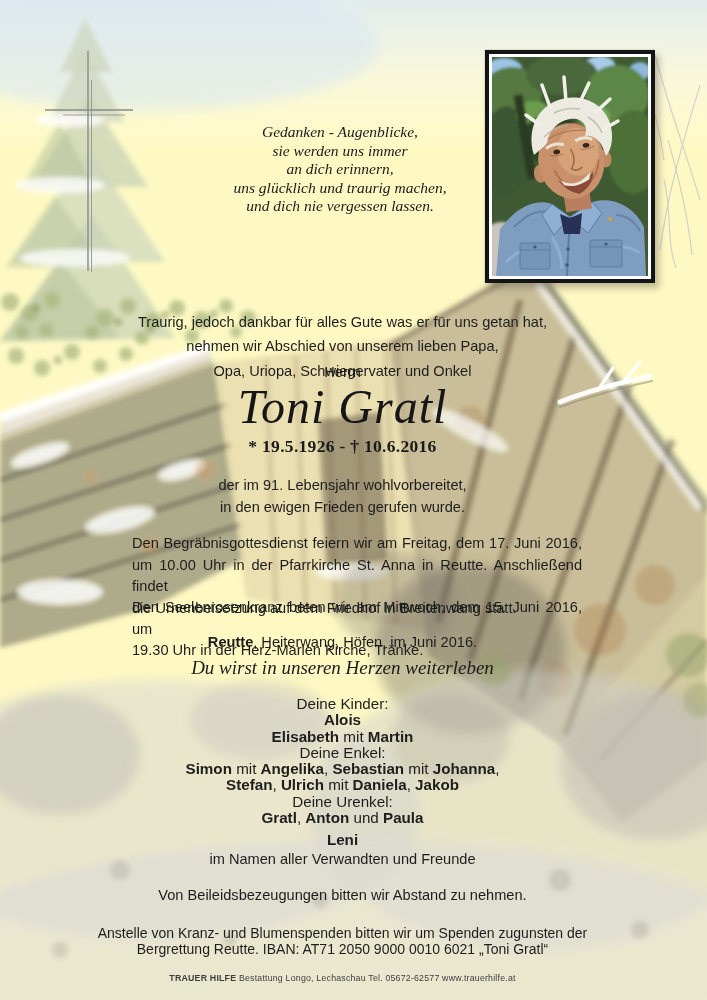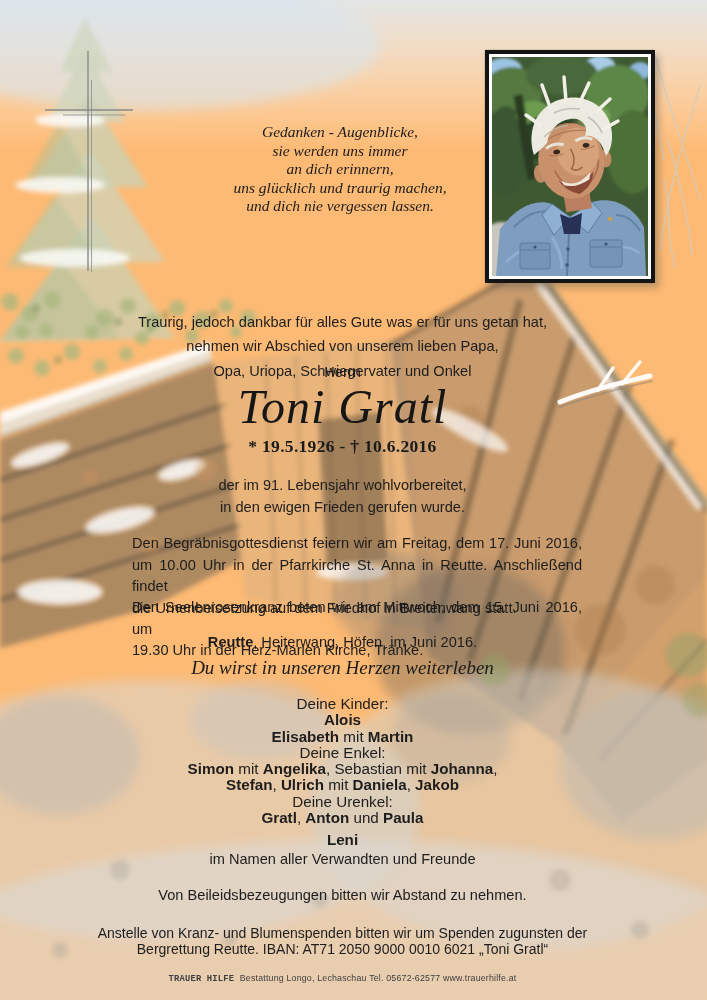--- a/index.html
+++ b/index.html
@@ -1,18 +1,18 @@
 <!DOCTYPE html>
 <html><head>
 <meta charset="utf-8">
 <style>
   html,body{margin:0;padding:0;background:#e9e9e9;}
   .page{
     position:relative;width:707px;height:1000px;margin:0 auto;
-    background:#fdba74;overflow:hidden;
+    background:#fef9c3;overflow:hidden;
     font-family:"Liberation Sans","DejaVu Sans",sans-serif;
     color:#1d1d1d;
   }
   .bg{position:absolute;left:0;top:0;z-index:0;}
   .txt{position:absolute;z-index:3;}
   .center{left:17px;width:651px;text-align:center;}
 
   .poem{top:123px;left:60px;width:560px;text-align:center;
     font-family:"Liberation Serif","DejaVu Serif",serif;
     font-style:italic;font-size:15.5px;line-height:18.5px;color:#1b1b1b;}
@@ -354,32 +354,32 @@
 
   <div class="txt center place"><span style="font-weight: bold;">Reutte</span><span>, Heiterwang, Höfen, im Juni 2016.</span></div>
 
   <div class="txt center motto">Du wirst in unseren Herzen weiterleben</div>
 
   <div class="txt center family">
     <div><span>Deine Kinder:</span></div>
     <div><span style="font-weight: bold;">Alois</span></div>
     <div><span style="font-weight: bold;">Elisabeth</span><span> mit </span><span style="font-weight: bold;">Martin</span></div>
     <div><span>Deine Enkel:</span></div>
-    <div><span style="font-weight: bold;">Simon</span><span> mit </span><span style="font-weight: bold;">Angelika</span><span>, </span><span style="font-weight: normal;">Sebastian</span><span> mit </span><span style="font-weight: bold;">Johanna</span><span>,</span></div>
+    <div><span style="font-weight: bold;">Simon</span><span> mit </span><span style="font-weight: bold;">Angelika</span><span>, </span><span style="font-weight: bold;">Sebastian</span><span> mit </span><span style="font-weight: bold;">Johanna</span><span>,</span></div>
     <div><span style="font-weight: bold;">Stefan</span><span>, </span><span style="font-weight: bold; margin-top: 20px;">Ulrich</span><span> mit </span><span style="font-weight: bold;">Daniela</span><span>, </span><span style="font-weight: bold;">Jakob</span></div>
     <div><span>Deine Urenkel:</span></div>
     <div><span style="font-weight: bold;">Gratl</span><span>, </span><span style="font-weight: bold;">Anton</span><span> und </span><span style="font-weight: bold;">Paula</span></div>
   </div>
 
   <div class="txt center leni">Leni</div>
 
   <div class="txt center inname">im Namen aller Verwandten und Freunde</div>
 
   <div class="txt center condolence">Von Beileidsbezeugungen bitten wir Abstand zu nehmen.</div>
 
   <div class="txt center donation">
     <div>Anstelle von Kranz- und Blumenspenden bitten wir um Spenden zugunsten der</div>
     <div>Bergrettung Reutte. IBAN: AT71 2050 9000 0010 6021 „Toni Gratl“</div>
   </div>
 
-  <div class="txt center footer"><span style="font-weight: bold; font-family: Liberation Mono, monospace;">TRAUER HILFE </span><span>Bestattung Longo, Lechaschau Tel. 05672-62577 www.trauerhilfe.at</span></div>
+  <div class="txt center footer"><span style="font-weight: bold;">TRAUER HILFE </span><span>Bestattung Longo, Lechaschau Tel. 05672-62577 www.trauerhilfe.at</span></div>
 
 </div>
 
 </body></html>

